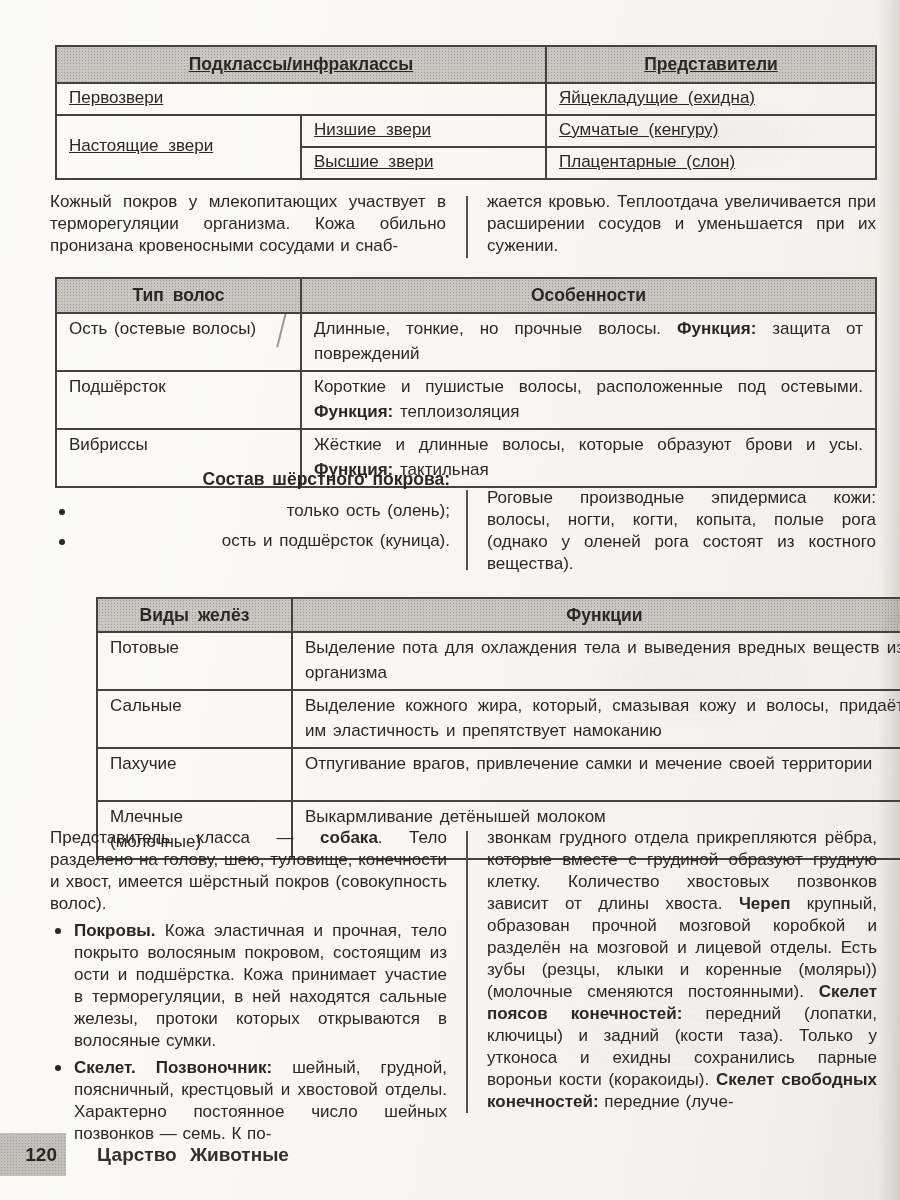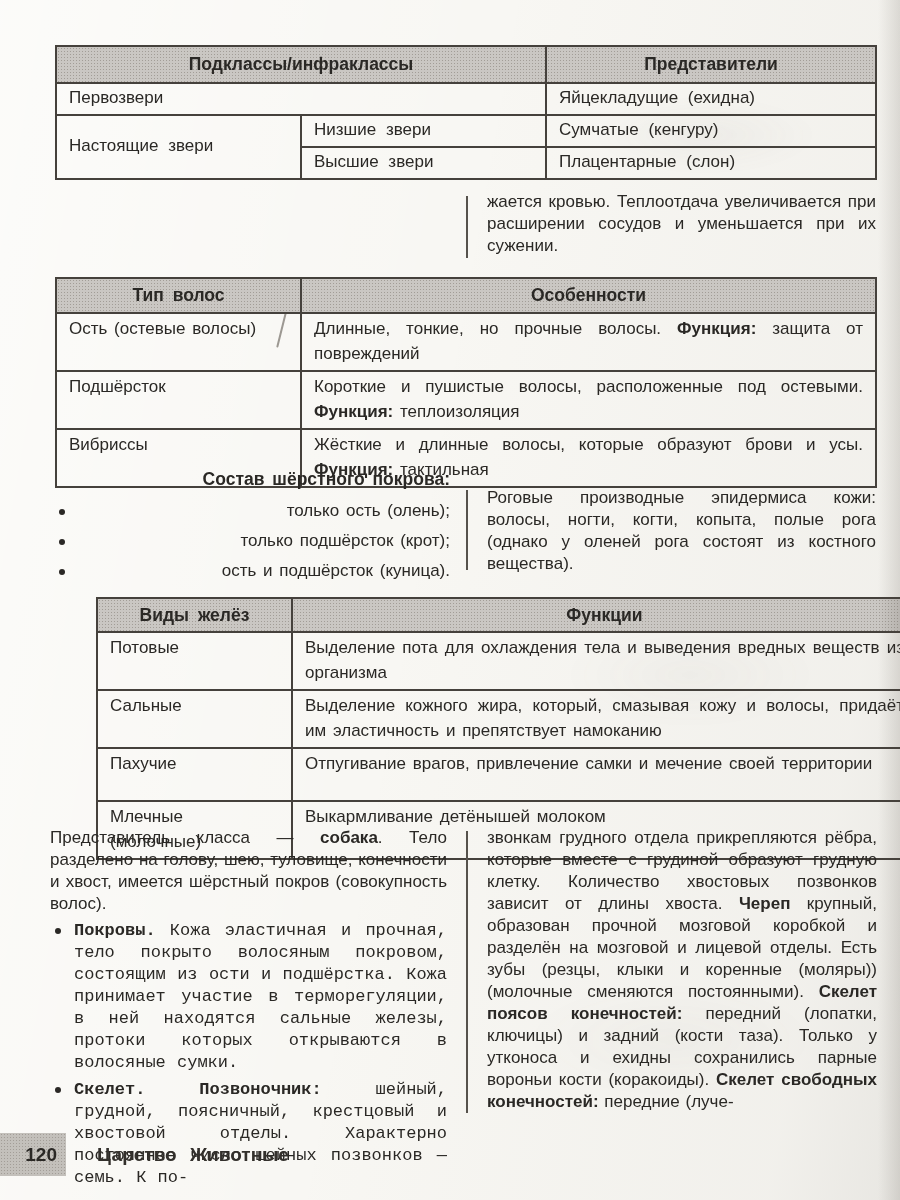--- a/index.html
+++ b/index.html
@@ -31,42 +31,42 @@
   .j{text-align:justify;}
   .cell-j{text-align:justify;}
 
   .para{position:absolute;font-size:17px;line-height:22px;word-spacing:1px;}
   .vrule{position:absolute;width:2px;background:var(--rule);}
   .coat-head{font-weight:bold;font-size:17.5px;line-height:25px;word-spacing:3px;}
   .cbl{margin:4px 0 0 0;padding:0;list-style:none;}
   .cbl li{position:relative;padding-left:26px;line-height:30px;font-size:17px;word-spacing:2px;}
   .cbl li::before{content:"";position:absolute;left:9px;top:13px;width:6px;height:6px;border-radius:50%;background:var(--text);}
 
-  .bitem{position:relative;padding-left:24px;margin-top:5px;font-family:Liberation Mono, monospace;}
+  .bitem{position:relative;padding-left:24px;margin-top:5px;}
   .bitem::before{content:"";position:absolute;left:5px;top:8px;width:6px;height:6px;border-radius:50%;background:var(--text);}
 
   .footer-box{position:absolute;left:0;top:1133px;width:66px;height:43px;
     background-color:var(--footer_fill);
     background-image:radial-gradient(var(--header_dot) 1px, rgba(0,0,0,0) 1px);
     background-size:3px 3px;text-align:right;}
   .footer-num{display:block;line-height:43px;padding-right:9px;font-weight:bold;font-size:19px;border-radius:15px;}
   .footer-label{position:absolute;left:97px;top:1133px;height:43px;line-height:43px;
     font-weight:bold;font-size:19px;word-spacing:8px;color:#33302c;}
 </style>
 </head>
 <body>
 
 <div class="page">
 
   <div class="ghost g1"></div>
   <div class="ghost g2"></div>
   <div class="ghost g3"></div>
   <div class="stray"></div>
 
-  <div class="tblwrap t1" style="top:45px;">
+  <div class="tblwrap t1" style="top:45px;text-decoration:underline;">
     <table>
       <colgroup>
           <col style="width:245px">
           <col style="width:245px">
           <col style="width:330px">
         </colgroup>
       <tbody>
           <tr style="height:37px">
         <th colspan="2">Подклассы/инфраклассы</th>
         <th>Представители</th>
@@ -81,20 +81,21 @@
         <td>Сумчатые (кенгуру)</td>
       </tr>
       <tr style="height:32px">
         <td>Высшие звери</td>
         <td>Плацентарные (слон)</td>
       </tr>
     </tbody>
       </table>
   </div>
 
+  <div class="para j" style="left:50px;top:191px;width:396px;">Кожный покров у млекопитающих участвует в терморегуляции организма. Кожа обильно пронизана кровеносными сосудами и снаб-</div>
   <div class="vrule" style="left:466px;top:196px;height:62px;"></div>
   <div class="para j" style="left:487px;top:191px;width:389px;">жается кровью. Теплоотдача увеличивается при расширении сосудов и уменьшается при их сужении.</div>
 
   <div class="tblwrap" style="top:277px;">
     <table>
       <colgroup>
           <col style="width:245px">
           <col style="width:575px">
         </colgroup>
       <tbody>
@@ -115,21 +116,20 @@
         <td class="cell-j"><span>Жёсткие и длинные волосы, которые образуют брови и усы. </span><b>Функция:</b><span> тактильная</span></td>
       </tr>
     </tbody>
       </table>
   </div>
 
   <div class="para" style="left:50px;top:467px;width:400px;text-align:right;">
     <div class="coat-head">Состав шёрстного покрова:</div>
     <ul class="cbl">
       <li>только ость (олень);</li>
-      <li>только подшёрсток (крот);</li>
       <li>ость и подшёрсток (куница).</li>
     </ul>
   </div>
   <div class="vrule" style="left:466px;top:490px;height:80px;"></div>
   <div class="para j" style="left:487px;top:487px;width:389px;">Роговые производные эпидермиса кожи: волосы, ногти, когти, копыта, полые рога (однако у оленей рога состоят из костного вещества).</div>
 
   <div class="tblwrap" style="top:597px;padding-left:41px;">
     <table>
       <colgroup>
           <col style="width:195px">

